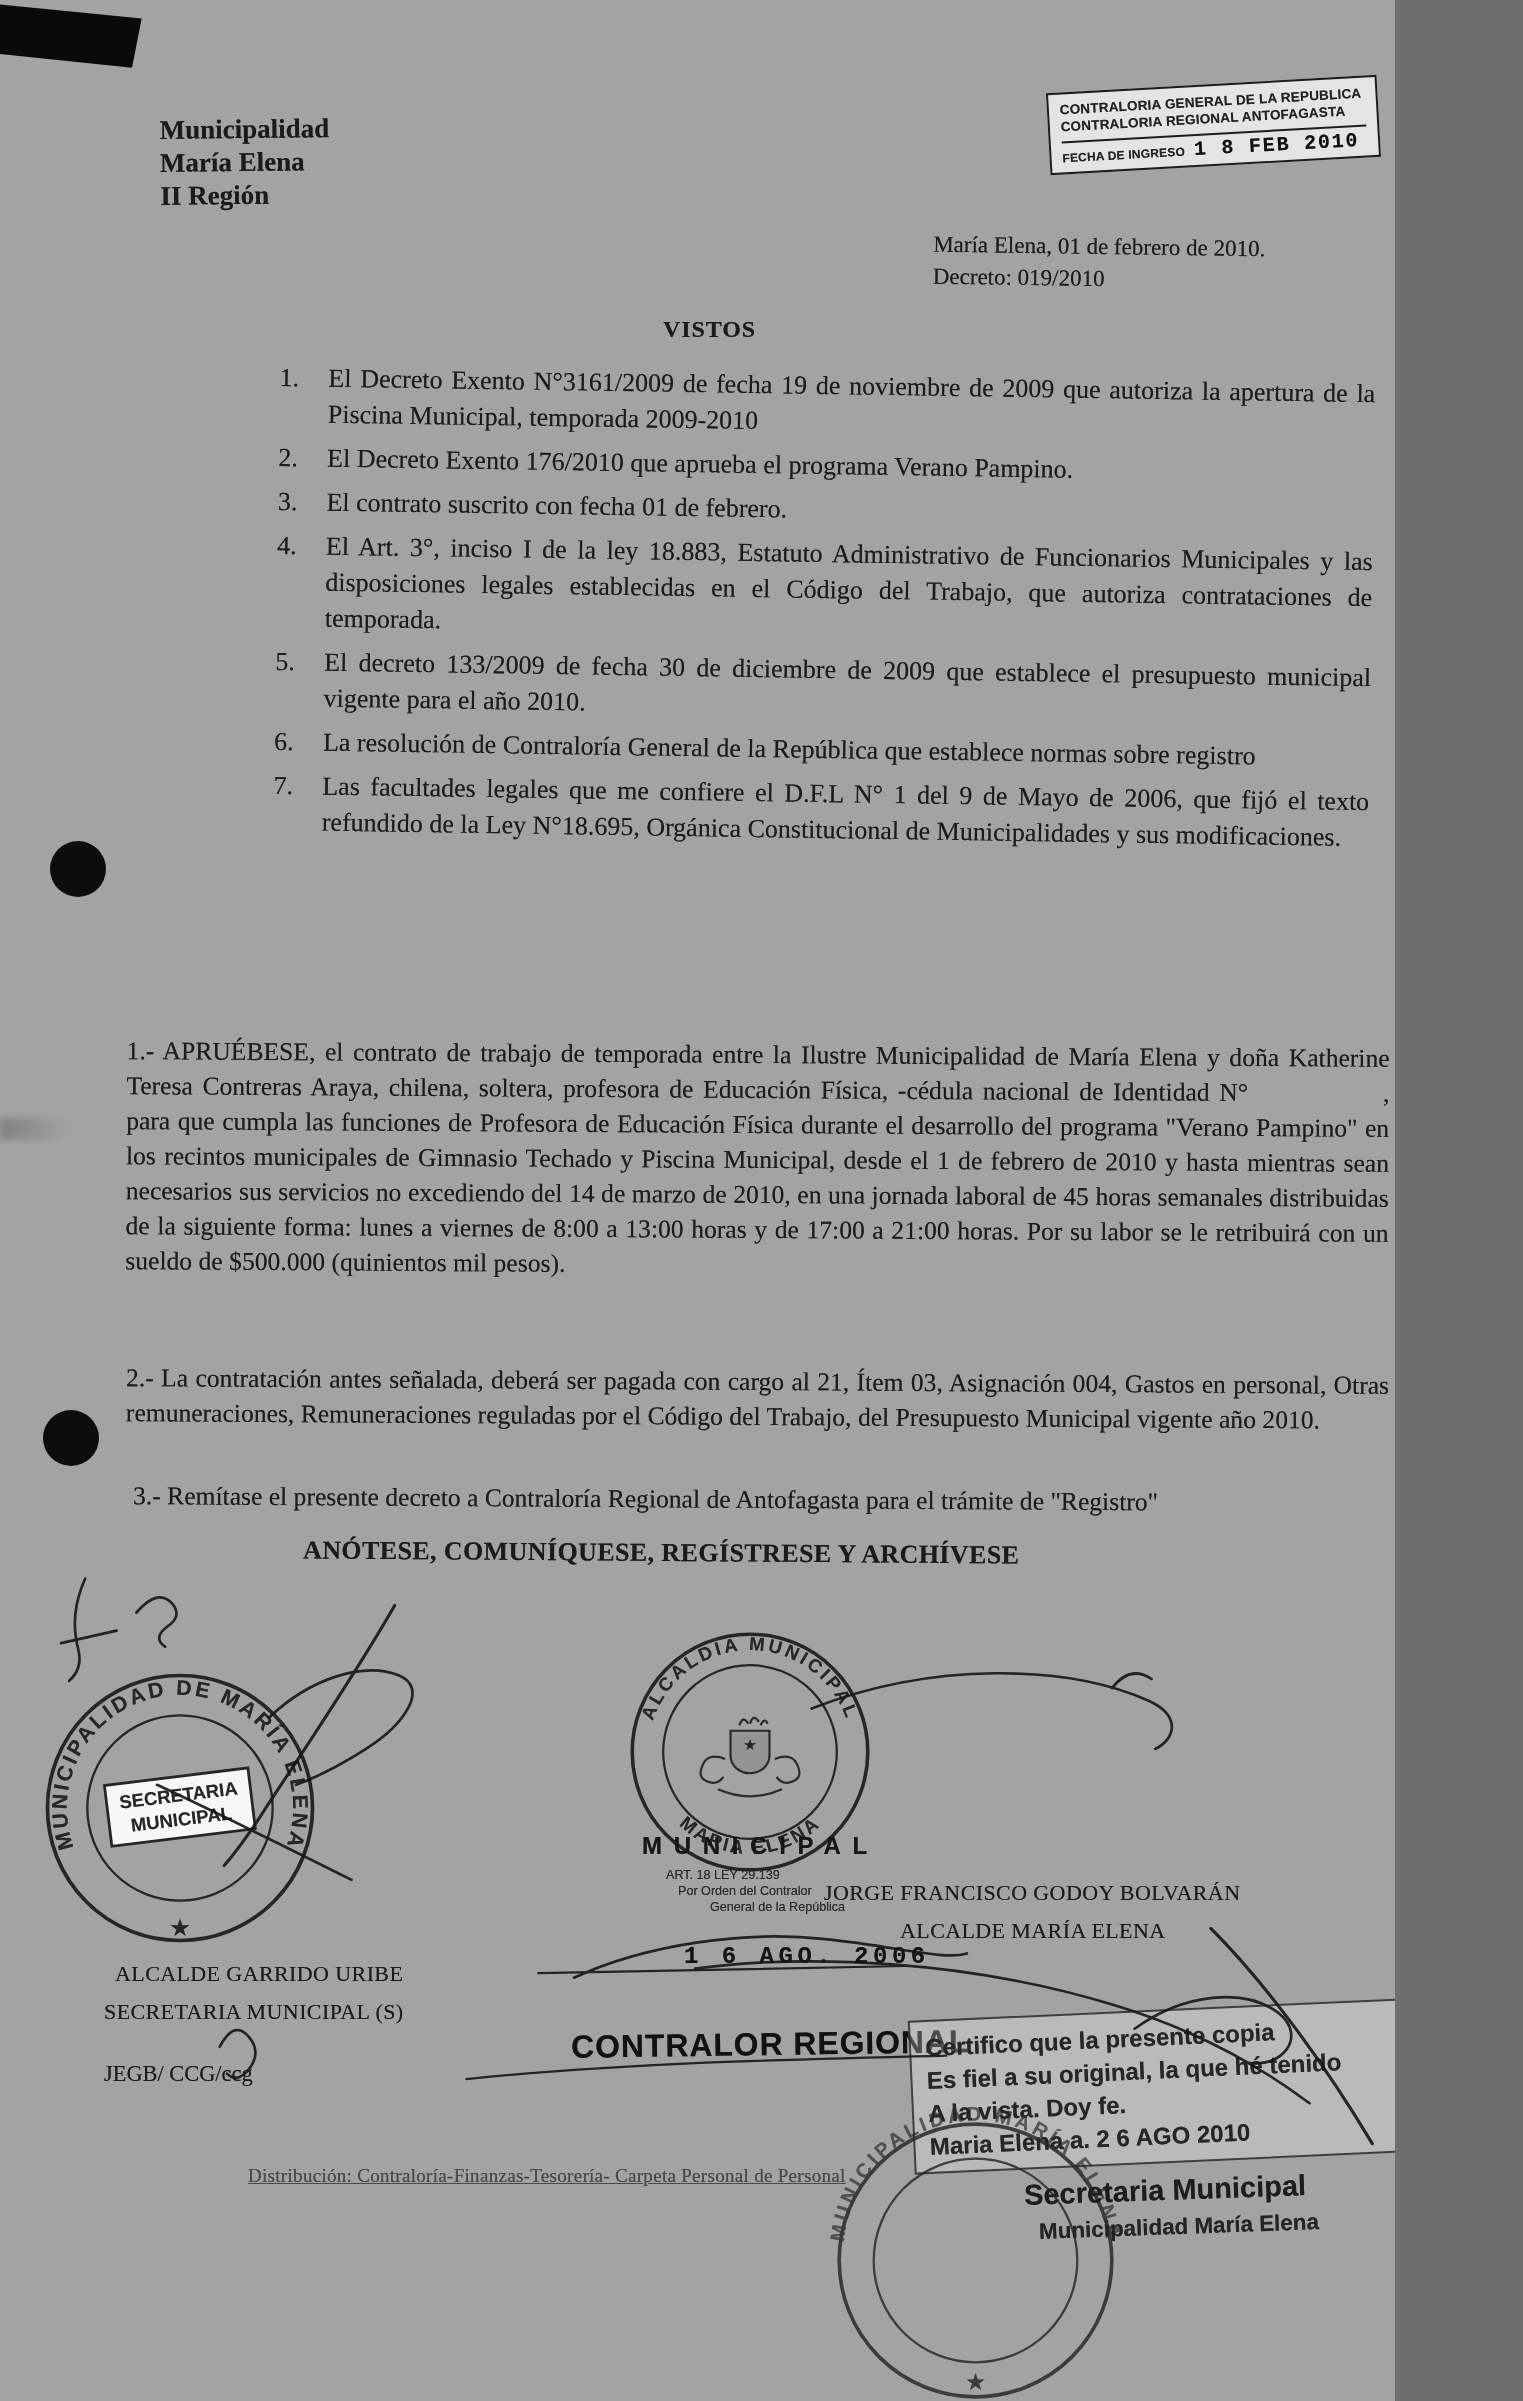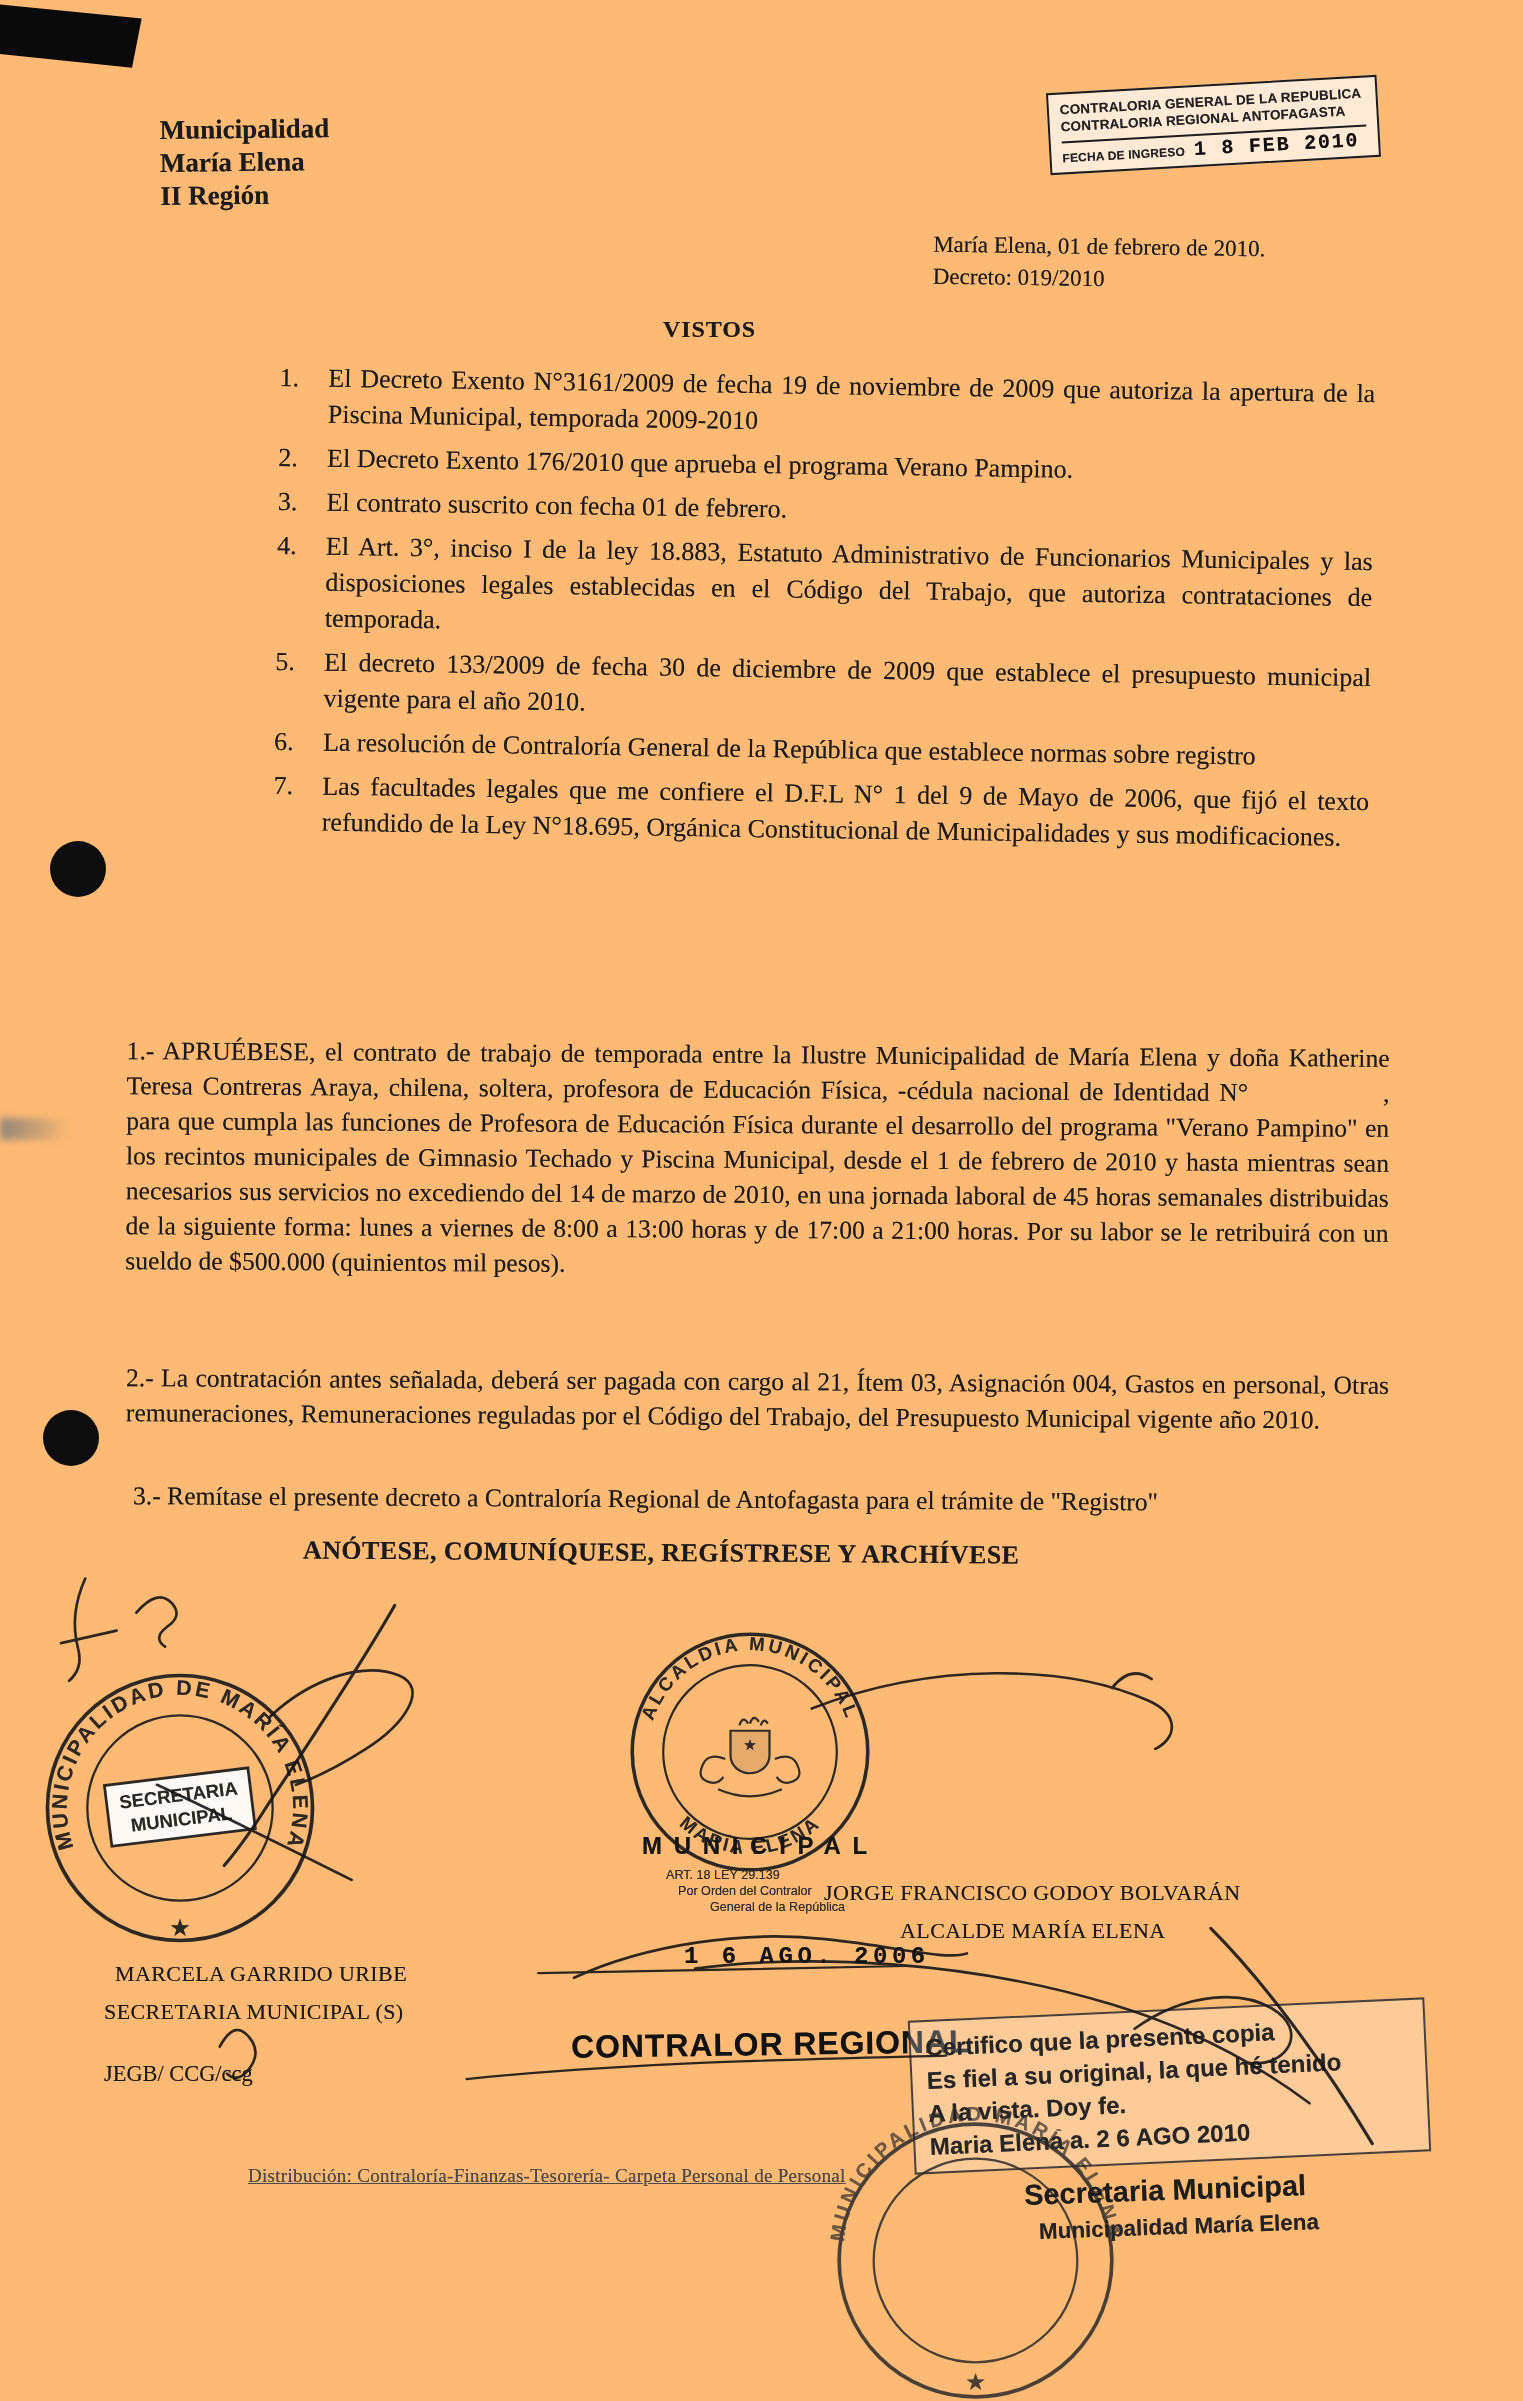--- a/index.html
+++ b/index.html
@@ -1,17 +1,17 @@
 <!DOCTYPE html>
 <html style="font-size:14.4px"><head>
 <meta charset="utf-8">
 <style>
   html,body{margin:0;padding:0;background:#6e6e6e;}
   .page{
-    position:relative;width:1523px;height:2401px;background:#fdba74;overflow:hidden;
+    position:relative;width:1395px;height:2401px;background:#a3a3a3;overflow:hidden;
     font-family:"Liberation Serif",serif;color:#1b1b1b;
     text-shadow:0 0 0.5px rgba(0,0,0,.5);
   }
   .abs{position:absolute;}
   
   .letterhead{font-weight:bold;font-size:27px;line-height:33px;transform:rotate(-.6deg);}
   
   .ingress{border:2.7px solid #1c1c1c;padding:7.2px 10.8px 5.4px 10.8px;width:305px;
     font-family:"Liberation Sans",sans-serif;font-size:13.5px;font-weight:600;color:#222;
     transform:rotate(-3.2deg);letter-spacing:0.2px;line-height:17px;background:rgba(255,255,255,.7);}
@@ -148,21 +148,21 @@
   <div class="abs registrado" style="left:642px;top:1832px;">MUNICIPAL</div>
   <div class="abs reg-small" style="left:666px;top:1868px;">ART. 18 LEY 29.139</div>
   <div class="abs reg-small" style="left:678px;top:1884px;">Por Orden del Contralor</div>
   <div class="abs reg-small" style="left:710px;top:1900px;">General de la República</div>
 
   <div class="abs name" style="left:812px;top:1880px;margin-left:12px;">JORGE FRANCISCO GODOY BOLVARÁN</div>
   <div class="abs name" style="left:900px;top:1918px;">ALCALDE MARÍA ELENA</div>
 
   <div class="abs fecha-reg" style="left:684px;top:1943px;">1 6 AGO. 2006</div>
 
-  <div class="abs name" style="left:115px;top:1961px;">MARCELA GARRIDO URIBE</div>
+  <div class="abs name" style="left:115px;top:1961px;">ALCALDE GARRIDO URIBE</div>
   <div class="abs name" style="left:104px;top:1999px;">SECRETARIA MUNICIPAL (S)</div>
 
   <div class="abs contralor" style="left:571px;top:2026px;">CONTRALOR REGIONAL</div>
 
   <div class="abs cert" style="left:911px;top:2009px;">
     <div>Certifico que la presente copia</div>
     <div>Es fiel a su original, la que hé tenido</div>
     <div>A la vista. Doy fe.</div>
     <div class="cert-date">Maria Elena a. 2 6 AGO 2010</div>
   </div>

